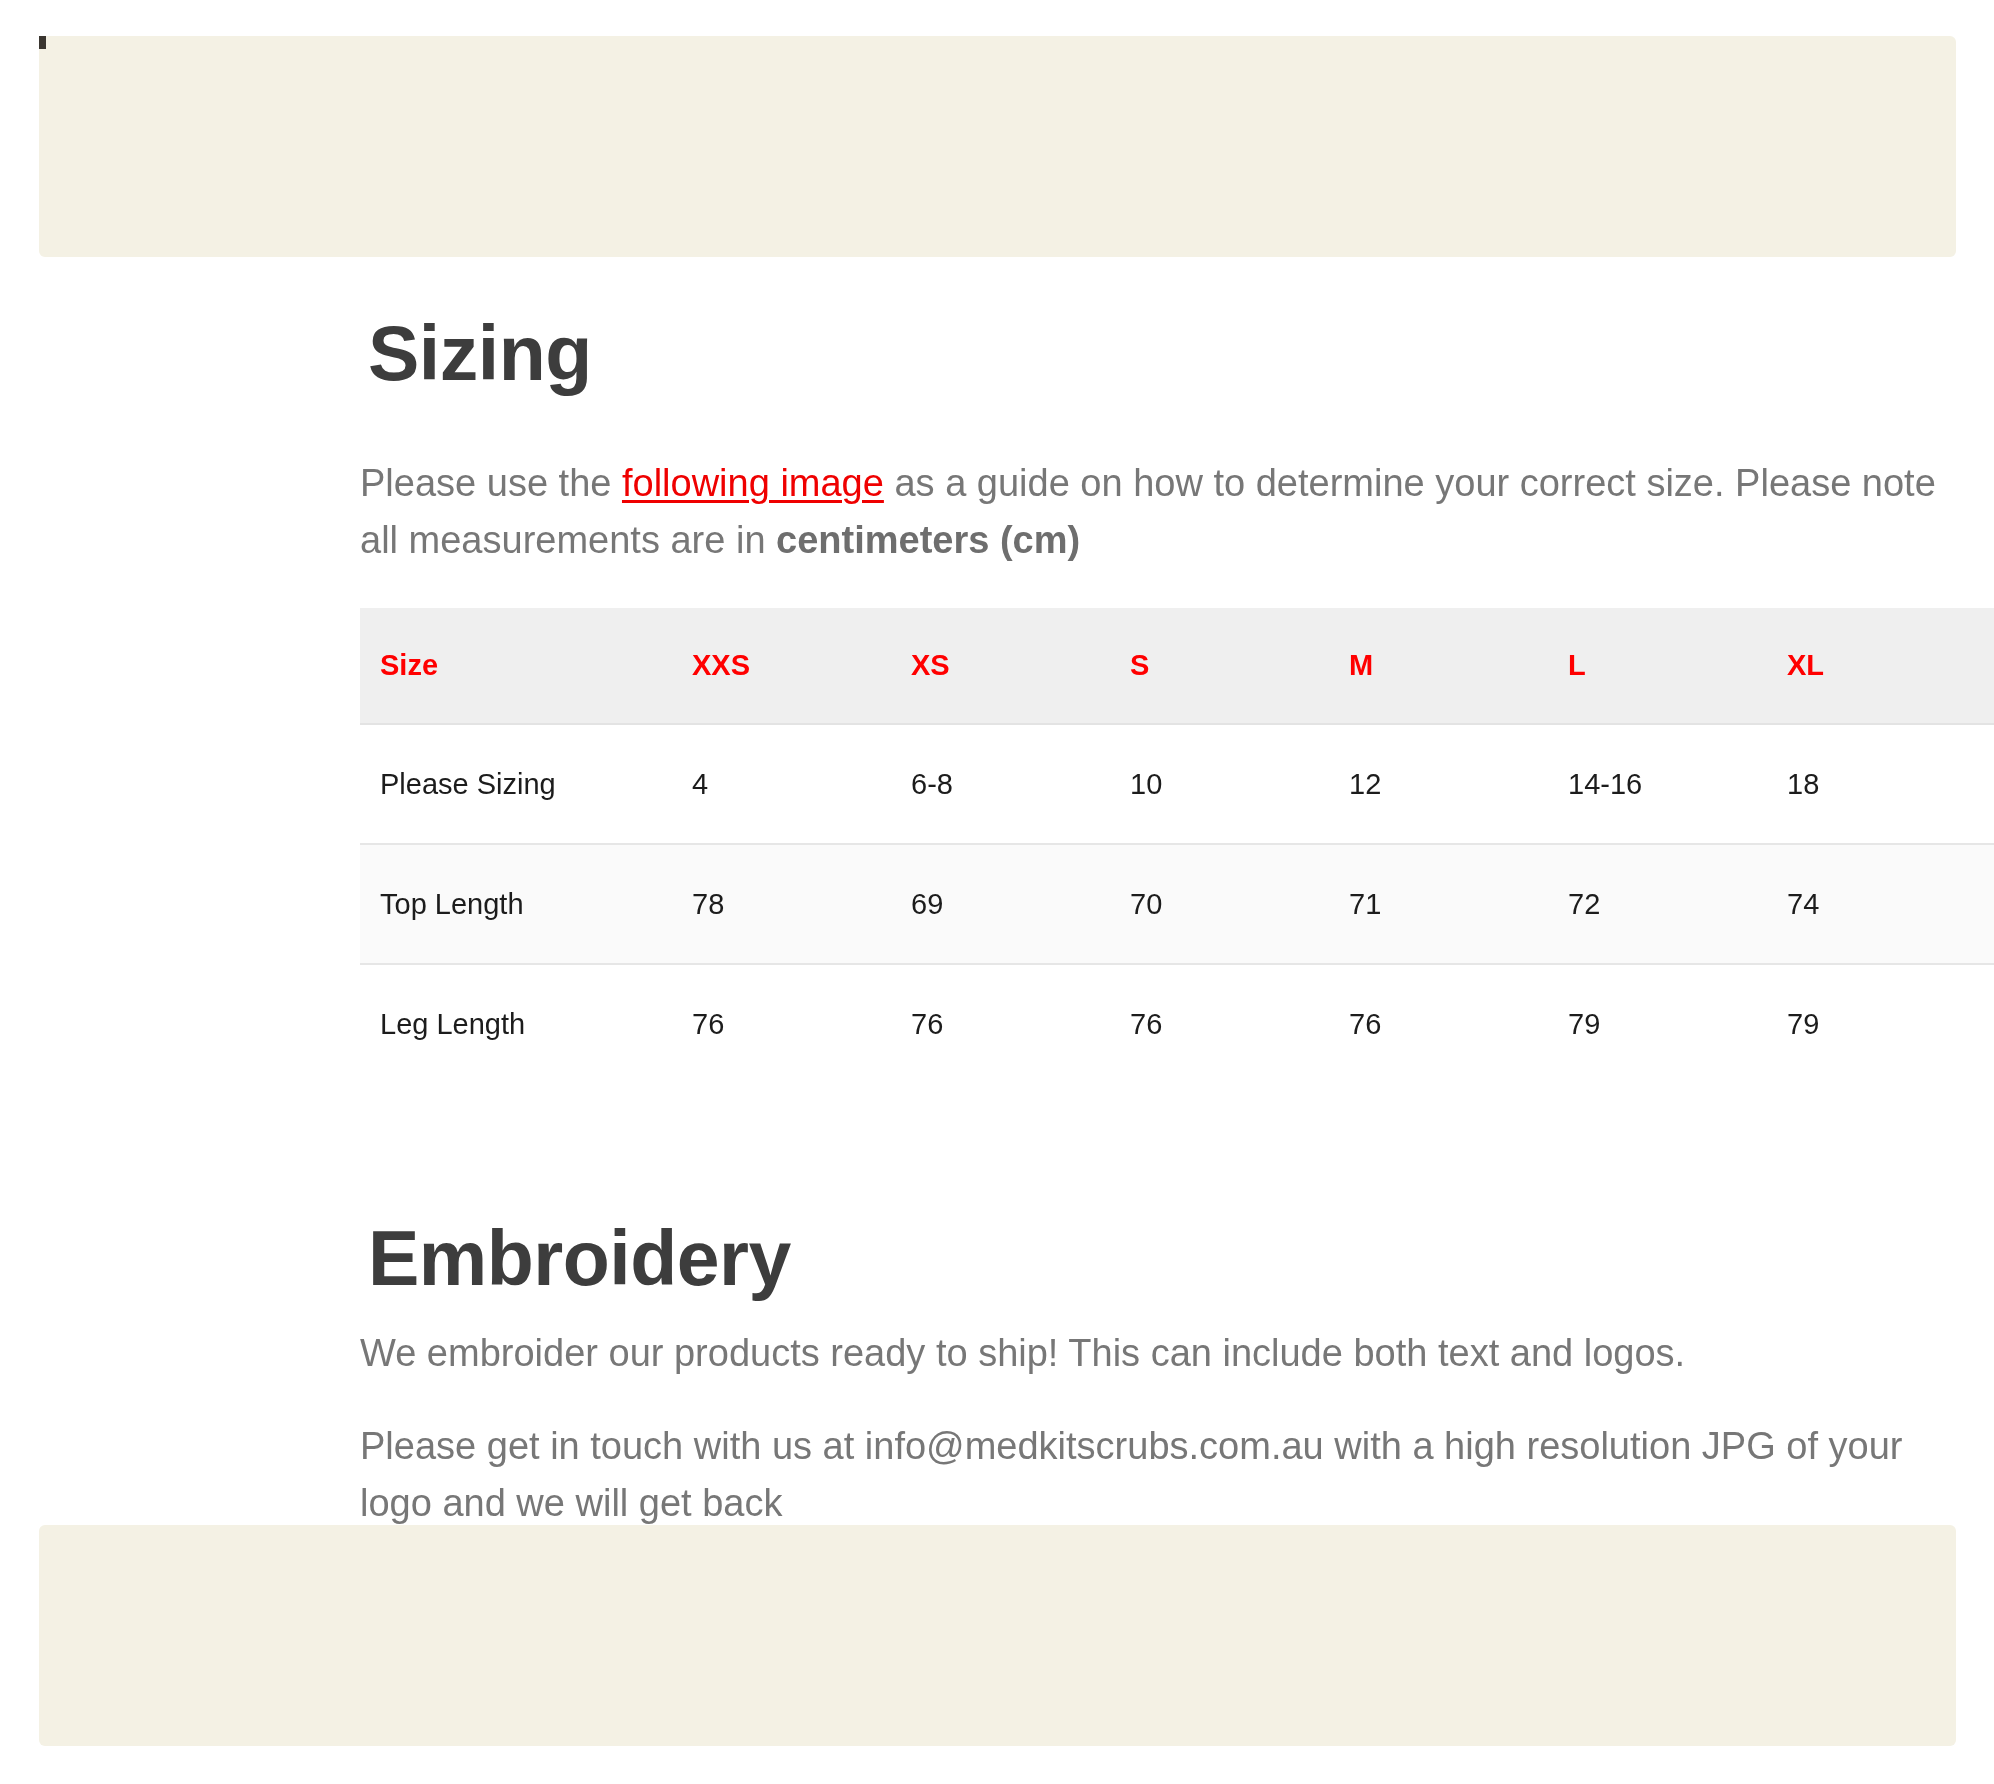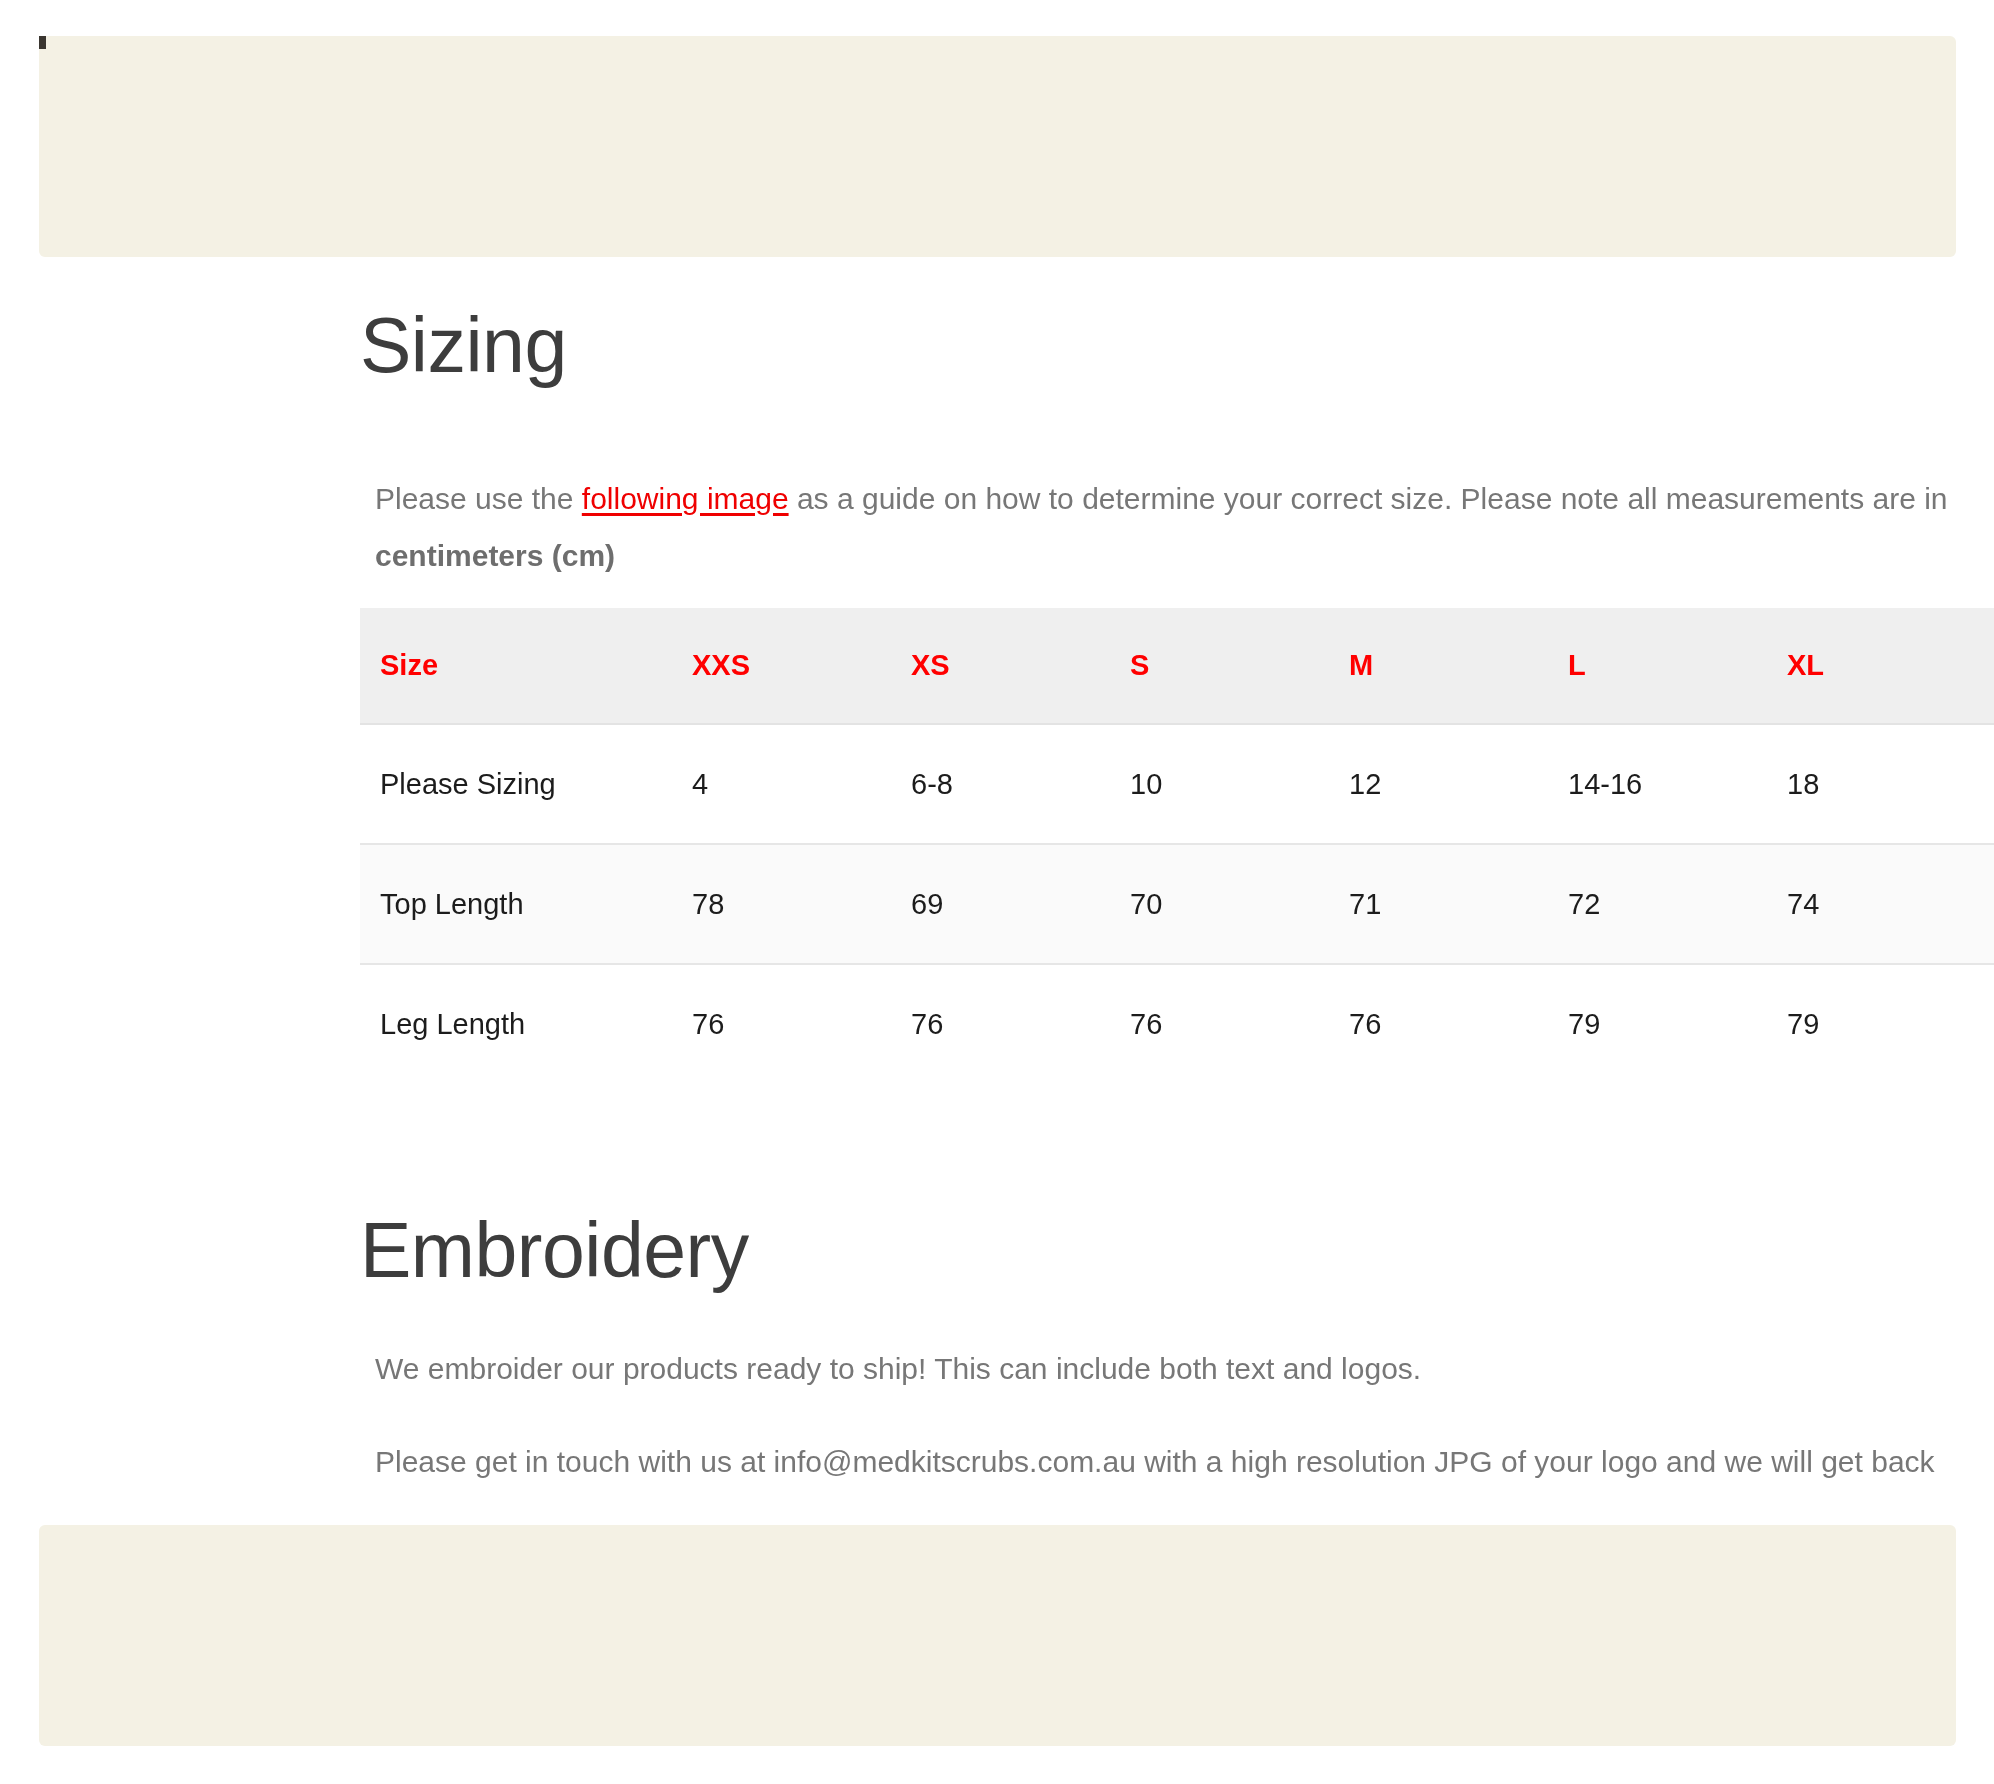--- a/index.html
+++ b/index.html
@@ -39,34 +39,34 @@
   
   .content {
     position: absolute;
     left: 360px;
     top: 0;
     width: 1595px;
   }
 
   h2.section-heading {
     font-family: "Liberation Sans", sans-serif;
-    font-weight: 400;
+    font-weight: 700;
     color: #3d3d3d;
     letter-spacing: -0.5px;
-    margin: 0;
+    margin: 8px;
   }
   #sizing-heading-wrap   { position: absolute; top: 300px; left: 0; }
   #embroidery-heading-wrap { position: absolute; top: 1205px; left: 0; }
   h2.section-heading { font-size: 77px; line-height: 90px; }
 
   p.body-text {
-    font-size: 30px;
+    font-size: 38px;
     line-height: 57px;
     color: #777777;
-    margin: 15px;
+    margin: 0;
     font-weight: 400;
   }
   #intro-paragraph { position: absolute; top: 455px; left: 0; width: 1595px; }
   #intro-paragraph b { color: #6e6e6e; font-weight: 700; }
 
   a.inline-link {
     color: #ef0000;
     text-decoration: underline;
     text-underline-offset: 4px;
     text-decoration-thickness: 3px;

